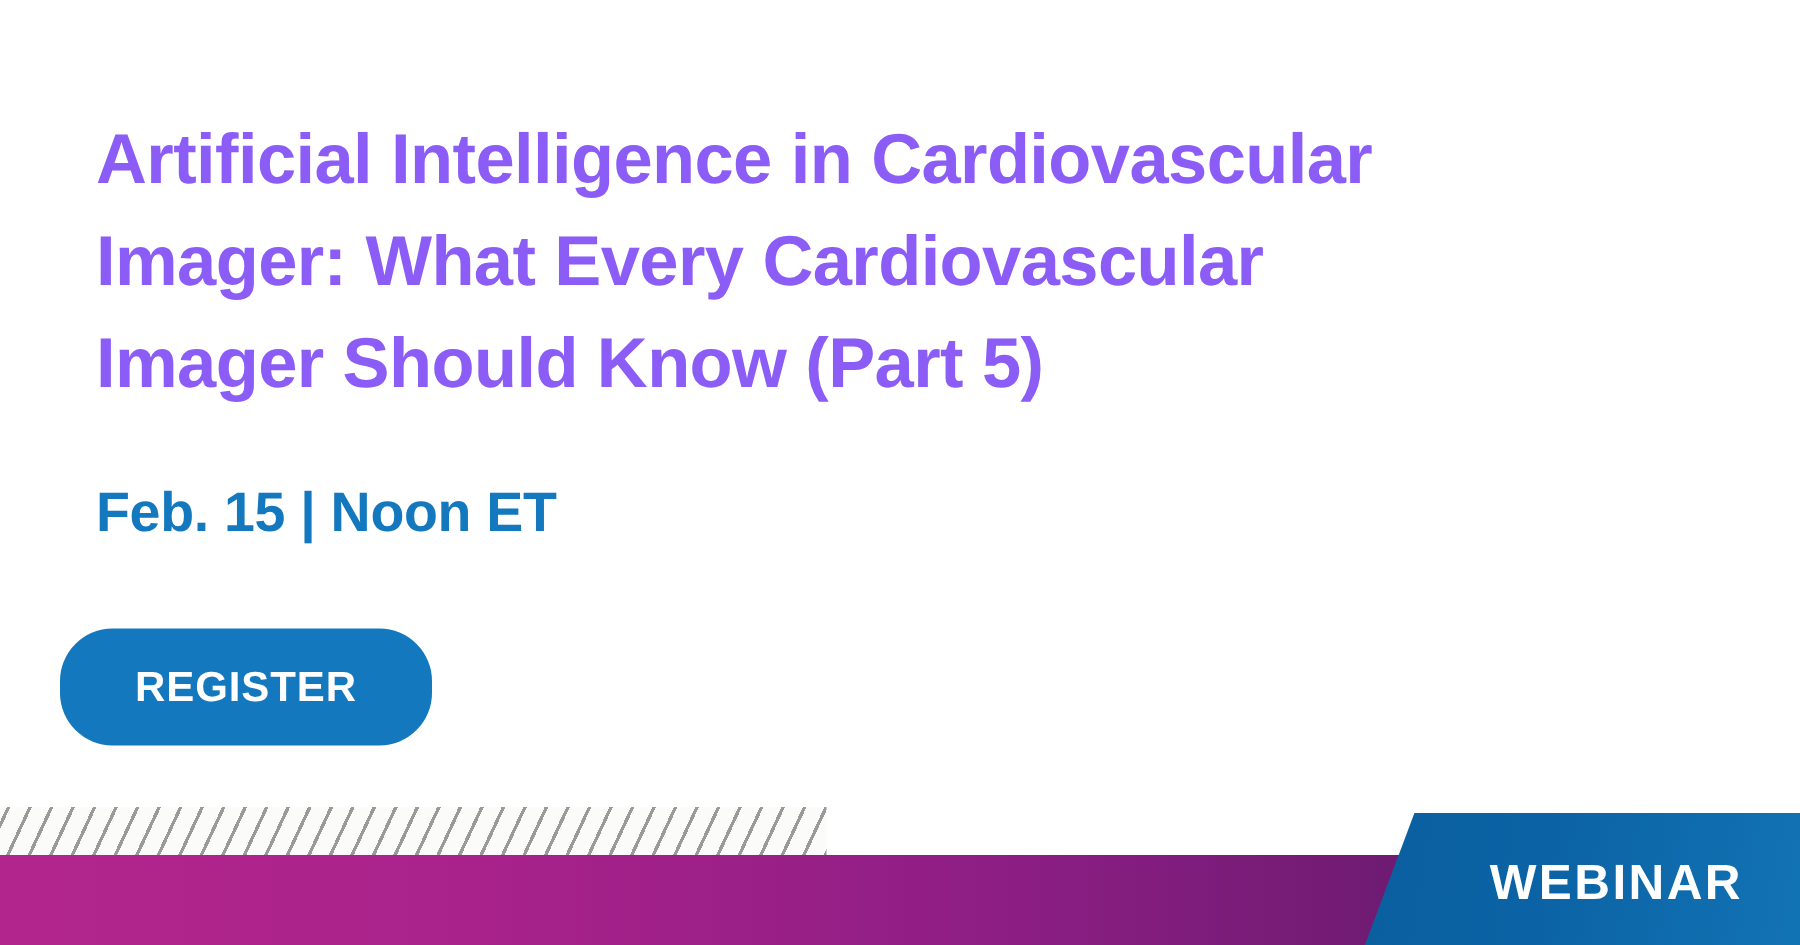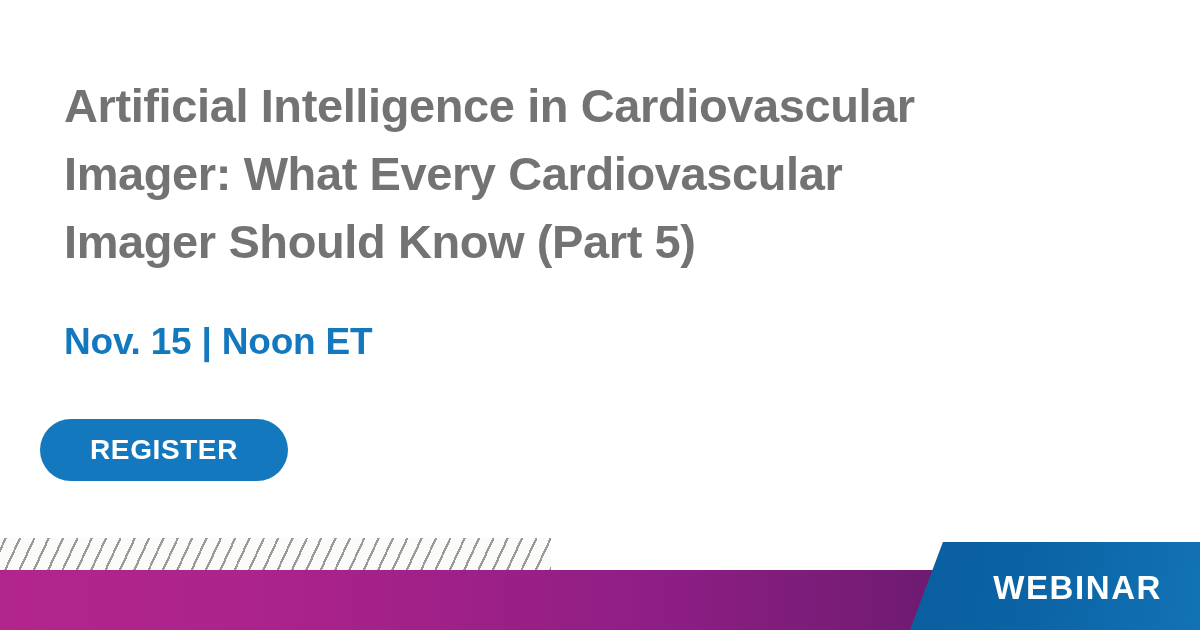--- a/index.html
+++ b/index.html
@@ -26,21 +26,21 @@
   .title-block {
     position: absolute;
     left: 64px;
     top: 72px;
     width: 1090px;
   }
   .title-line {
     font-size: 47px;
     font-weight: bold;
     line-height: 68px;
-    color: #737373;
+    color: #8b5cf6;
     letter-spacing: -0.4px;
     white-space: nowrap;
   }
 
   
   .date-line {
     position: absolute;
     left: 64px;
     top: 321px;
     font-size: 37px;
@@ -49,21 +49,21 @@
     letter-spacing: -0.2px;
     white-space: nowrap;
   }
 
   
   .register-button {
     position: absolute;
     left: 40px;
     top: 419px;
     width: 248px;
-    height: 62px;
+    height: 78px;
     border: none;
     border-radius: 35px;
     background: #1378BE;
     color: #ffffff;
     font-family: "Liberation Sans", sans-serif;
     font-size: 28px;
     font-weight: bold;
     letter-spacing: 0.6px;
     cursor: pointer;
     padding: 0;
@@ -128,21 +128,21 @@
 <body>
 
 <div id="promo-card">
 
   <div class="title-block">
     <div class="title-line">Artificial Intelligence in Cardiovascular</div>
     <div class="title-line">Imager: What Every Cardiovascular</div>
     <div class="title-line">Imager Should Know (Part 5)</div>
   </div>
 
-  <div class="date-line">Nov. 15 | Noon ET</div>
+  <div class="date-line">Feb. 15 | Noon ET</div>
 
   <button class="register-button">
     <span>REGISTER</span>
   </button>
 
   <div class="hatch-band"></div>
 
   <div class="color-band"></div>
 
   <div class="webinar-badge">

